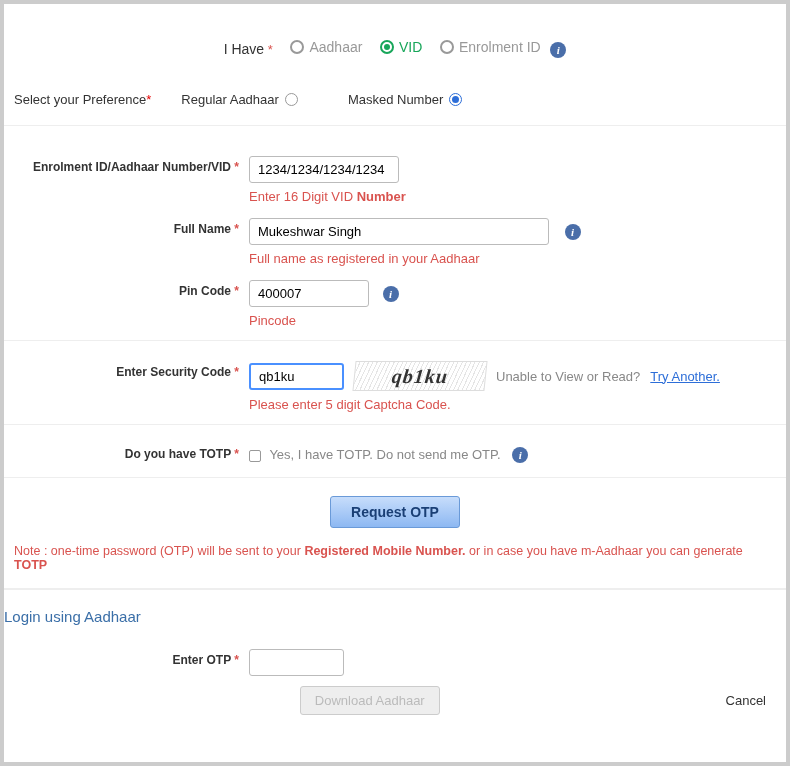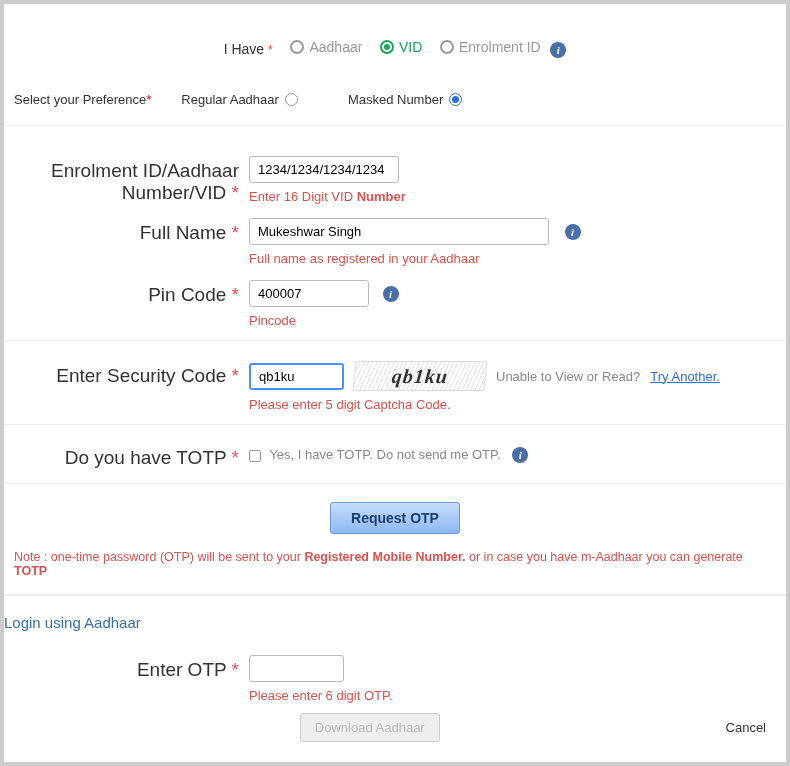--- a/index.html
+++ b/index.html
@@ -72,21 +72,22 @@
 .form-row {
   display: flex;
   align-items: flex-start;
   padding: 10px 0 4px 0;
 }
 .form-label {
   width: 245px;
   text-align: right;
   padding-right: 10px;
   padding-top: 4px;
-  font-size: 19px;
+  font-size: 12px;
+  font-weight: bold;
 }
 .form-control { flex: 1; }
 input[type="text"] {
   border: 1px solid #bbb;
   border-radius: 3px;
   padding: 3px 8px;
   font-size: 13px;
   height: 27px;
 }
 .w-150 { width: 150px; }
@@ -309,21 +310,20 @@
   <div class="login-section">
     <div class="login-title">Login using Aadhaar</div>
 
     <div class="form-row">
       <div class="form-label">
         <span>Enter OTP</span>
         <span class="req"> *</span>
       </div>
       <div class="form-control">
         <input type="text" class="w-90" value="" style="">
-        <div class="hint">Please enter 6 digit OTP.</div>
       </div>
     </div>
 
     <div class="bottom-row">
       <div class="center">
         <button class="btn-disabled">Download Aadhaar</button>
       </div>
       <span class="cancel">Cancel</span>
     </div>
   </div>

